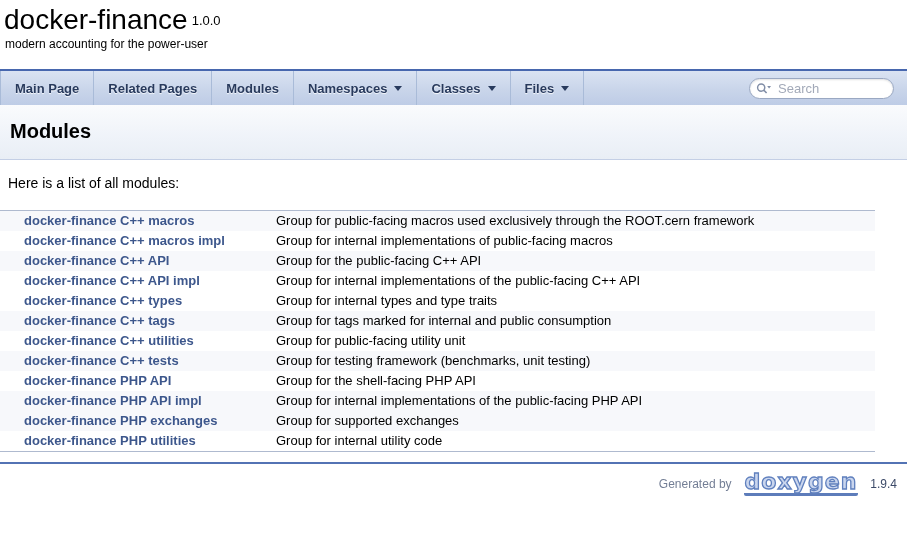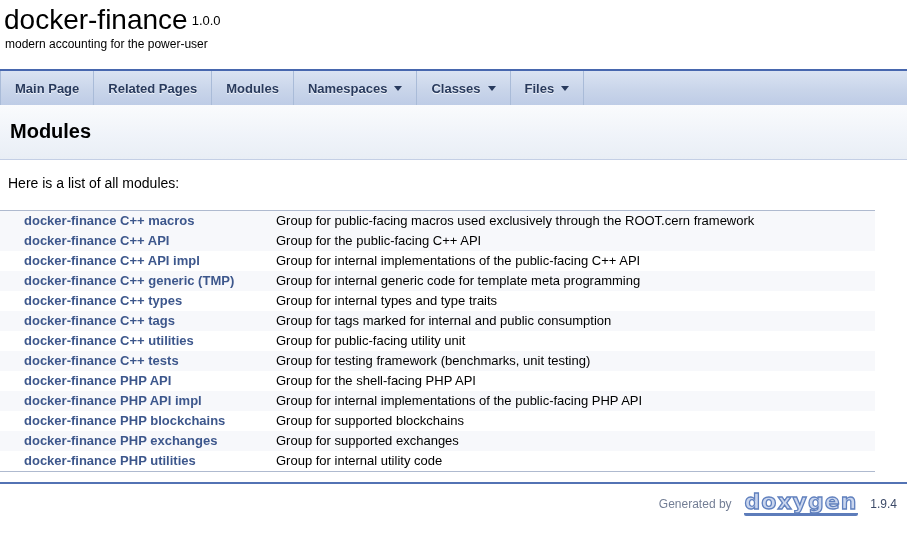--- a/index.html
+++ b/index.html
@@ -177,46 +177,54 @@
       </li>
       <li class="tab">
         <span>Classes</span>
         <span class="arrow"></span>
       </li>
       <li class="tab">
         <span>Files</span>
         <span class="arrow"></span>
       </li>
     </ul>
+  <div class="searchbox">
+    <svg width="16" height="13" viewBox="0 0 16 13">
+      <circle cx="5.2" cy="5.6" r="3.6" fill="none" stroke="#808DA6" stroke-width="1.4"></circle>
+      <line x1="7.9" y1="8.3" x2="10.6" y2="11" stroke="#808DA6" stroke-width="1.6"></line>
+      <polygon points="11.2,4 15,4 13.1,6.4" fill="#808DA6"></polygon>
+    </svg>
+    <input type="text" placeholder="Search" style="">
+  </div>
 </div>
 
 <div class="header">
   <div class="title">Modules</div>
 </div>
 
 <div class="contents">
   <p class="intro">Here is a list of all modules:</p>
   <table class="directory">
     <tbody>
         <tr class="even">
           <td class="entry"><a href="#">docker-finance C++ macros</a></td>
           <td class="desc">Group for public-facing macros used exclusively through the ROOT.cern framework</td>
         </tr>
+        <tr class="odd">
+          <td class="entry"><a href="#">docker-finance C++ macros impl</a></td>
+          <td class="desc">Group for internal implementations of public-facing macros</td>
+        </tr>
         <tr class="even">
           <td class="entry"><a href="#">docker-finance C++ API</a></td>
           <td class="desc">Group for the public-facing C++ API</td>
         </tr>
         <tr class="odd">
           <td class="entry"><a href="#">docker-finance C++ API impl</a></td>
           <td class="desc">Group for internal implementations of the public-facing C++ API</td>
         </tr>
-        <tr class="even">
-          <td class="entry"><a href="#">docker-finance C++ generic (TMP)</a></td>
-          <td class="desc">Group for internal generic code for template meta programming</td>
-        </tr>
         <tr class="odd">
           <td class="entry"><a href="#">docker-finance C++ types</a></td>
           <td class="desc">Group for internal types and type traits</td>
         </tr>
         <tr class="even">
           <td class="entry"><a href="#">docker-finance C++ tags</a></td>
           <td class="desc">Group for tags marked for internal and public consumption</td>
         </tr>
         <tr class="odd">
           <td class="entry"><a href="#">docker-finance C++ utilities</a></td>
@@ -226,24 +234,20 @@
           <td class="entry"><a href="#">docker-finance C++ tests</a></td>
           <td class="desc">Group for testing framework (benchmarks, unit testing)</td>
         </tr>
         <tr class="odd">
           <td class="entry"><a href="#">docker-finance PHP API</a></td>
           <td class="desc">Group for the shell-facing PHP API</td>
         </tr>
         <tr class="even">
           <td class="entry"><a href="#">docker-finance PHP API impl</a></td>
           <td class="desc">Group for internal implementations of the public-facing PHP API</td>
-        </tr>
-        <tr class="odd">
-          <td class="entry"><a href="#">docker-finance PHP blockchains</a></td>
-          <td class="desc">Group for supported blockchains</td>
         </tr>
         <tr class="even">
           <td class="entry"><a href="#">docker-finance PHP exchanges</a></td>
           <td class="desc">Group for supported exchanges</td>
         </tr>
         <tr class="odd">
           <td class="entry"><a href="#">docker-finance PHP utilities</a></td>
           <td class="desc">Group for internal utility code</td>
         </tr>
       </tbody>

